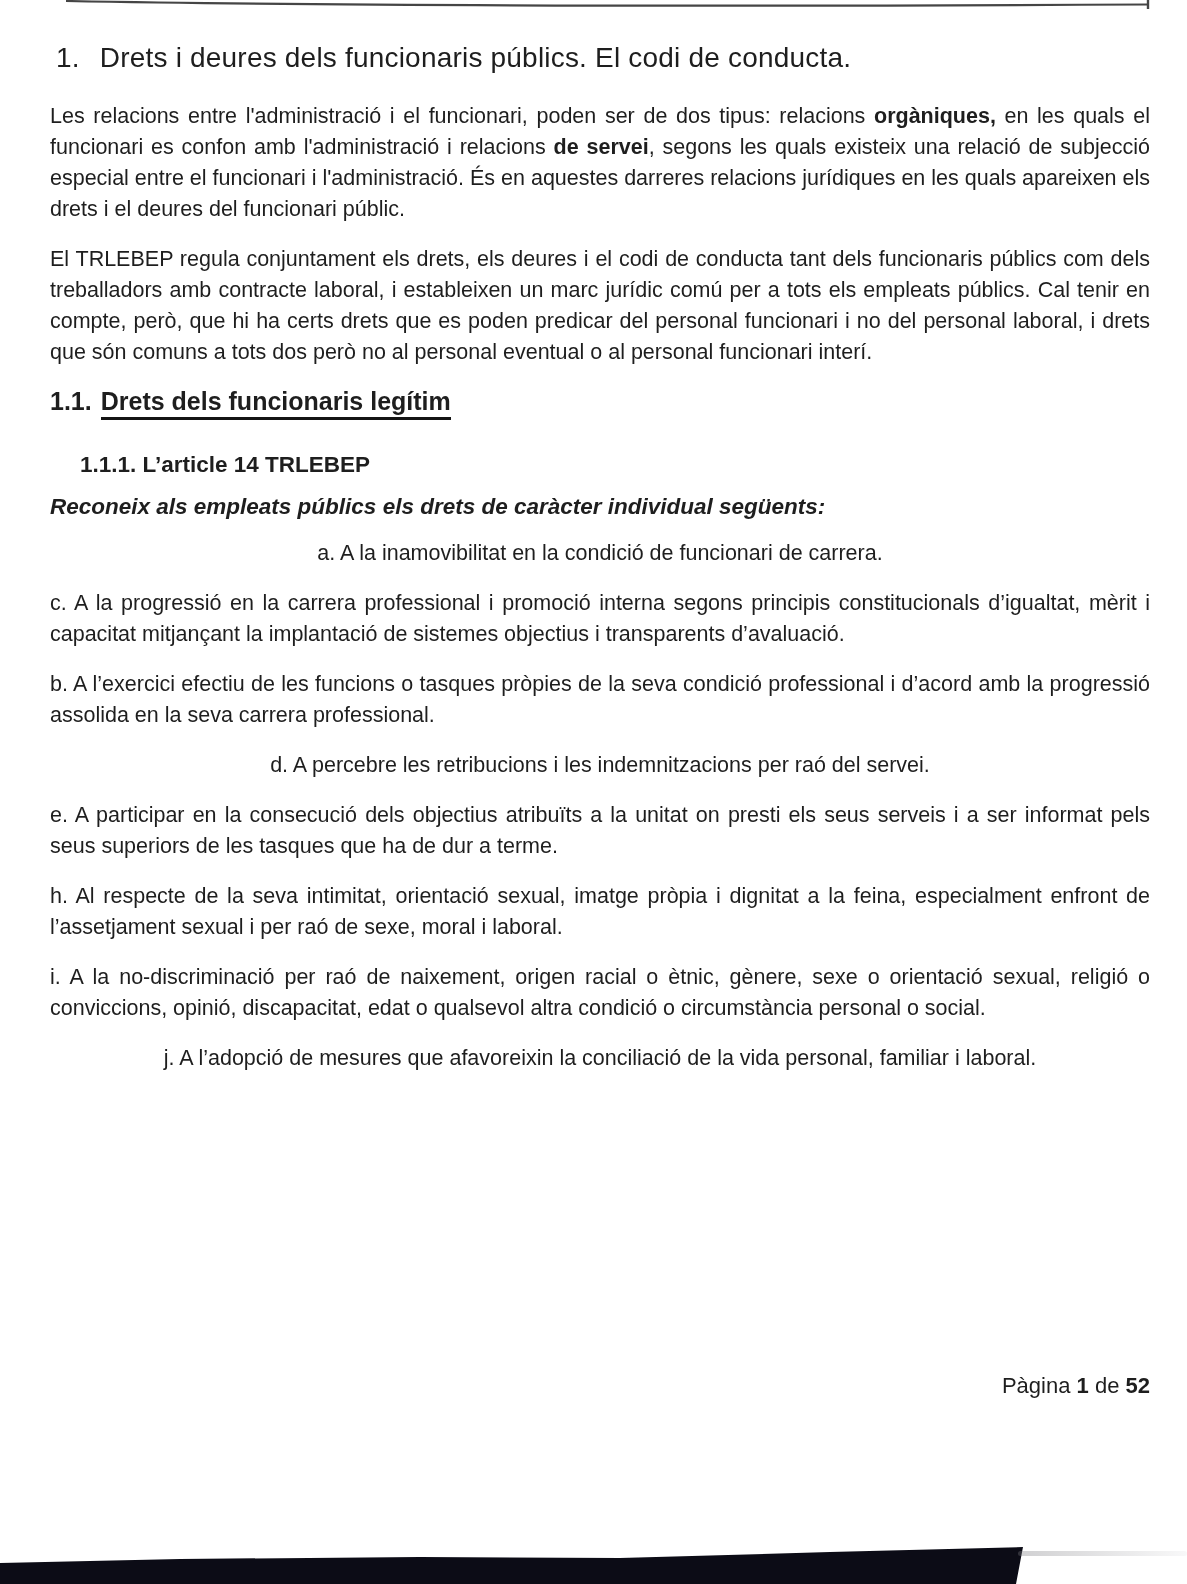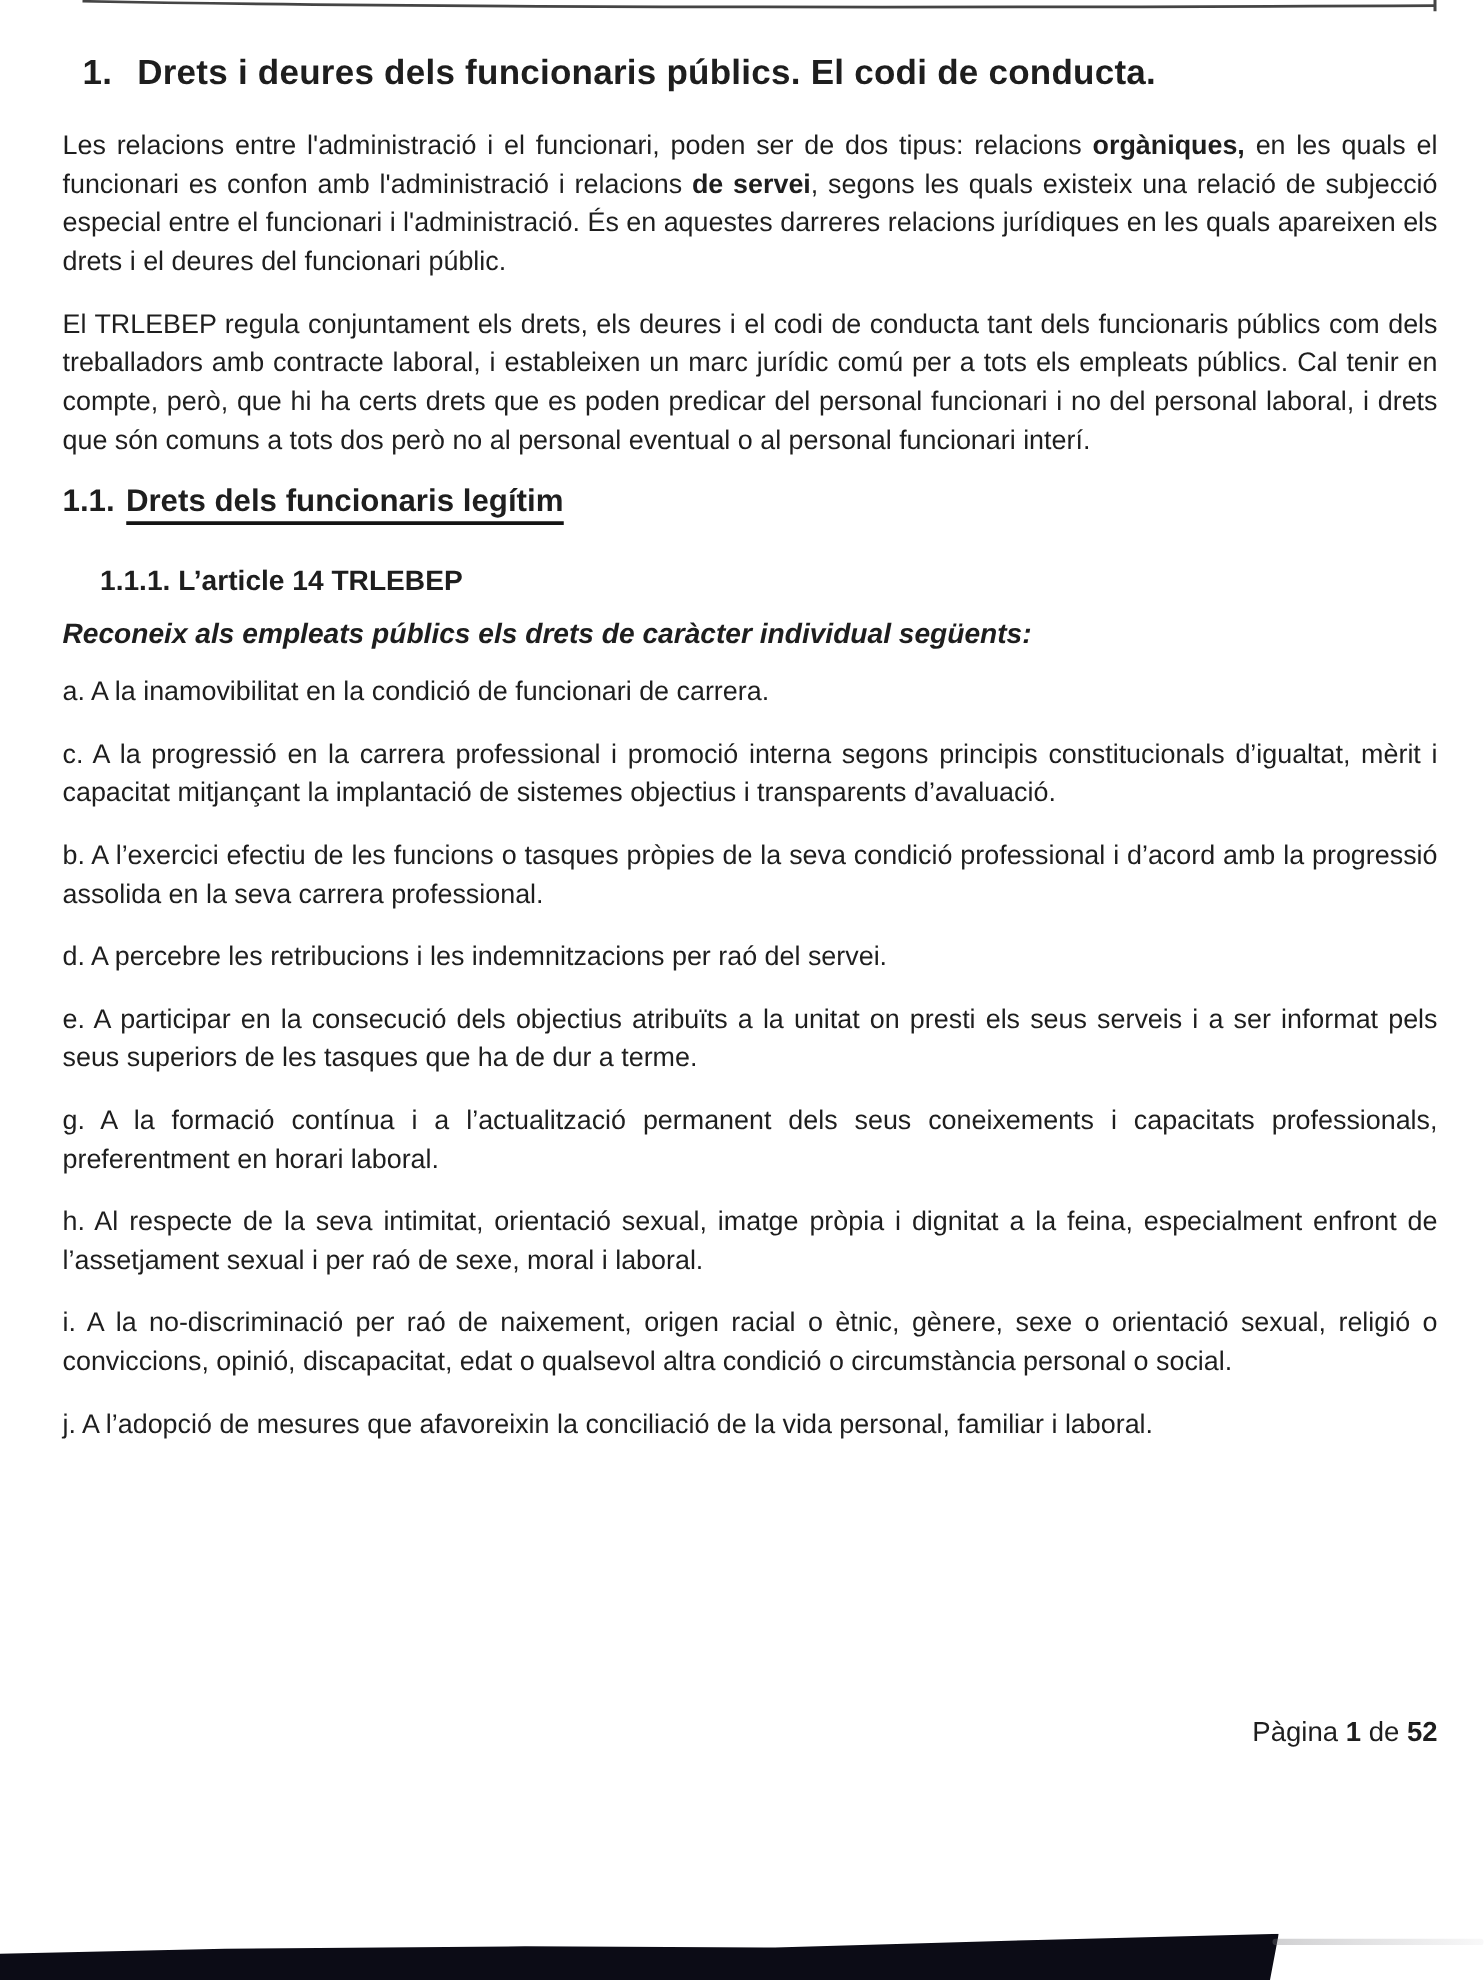--- a/index.html
+++ b/index.html
@@ -12,29 +12,29 @@
     overflow: hidden;
   }
   .scan-top {
     position: absolute; left: 0; top: 0; width: 1187px; height: 14px;
     pointer-events: none;
   }
   .content {
     position: absolute; left: 50px; right: 37px; top: 42px;
   }
   .doc-title {
-    font-size: 28px; font-weight: bold; margin: 0 0 27px 16px;
+    font-size: 28px; font-weight: normal; margin: 0 0 27px 6px;
     letter-spacing: 0.2px; white-space: nowrap;
   }
   .doc-title .num { display: inline-block; margin-right: 20px; }
   p.body {
     font-size: 21.5px; line-height: 31px;
     text-align: justify; margin: 14px 0 19px 0;
   }
-  p.body.single { text-align: left; }
+  p.body.single { text-align: center; }
   .h11 {
     font-size: 25px; font-weight: bold; margin: 4px 0 36px 0; white-space: nowrap;
   }
   .h11 .num { margin-right: 9px; }
   .h11 .utext { border-bottom: 3px solid #141414; padding-bottom: 2px; }
   .h111 {
     font-size: 22.5px; font-weight: bold; margin: 0 0 16px 30px; white-space: nowrap;
   }
   .lead {
     font-size: 22.5px; font-weight: bold; font-style: italic;
@@ -84,21 +84,20 @@
 
   <h3 class="h111">1.1.1. L’article 14 TRLEBEP</h3>
 
   <p class="lead">Reconeix als empleats públics els drets de caràcter individual següents:</p>
 
   <p class="body single">a. A la inamovibilitat en la condició de funcionari de carrera.</p>
   <p class="body">c. A la progressió en la carrera professional i promoció interna segons principis constitucionals d’igualtat, mèrit i capacitat mitjançant la implantació de sistemes objectius i transparents d’avaluació.</p>
   <p class="body">b. A l’exercici efectiu de les funcions o tasques pròpies de la seva condició professional i d’acord amb la progressió assolida en la seva carrera professional.</p>
   <p class="body single">d. A percebre les retribucions i les indemnitzacions per raó del servei.</p>
   <p class="body">e. A participar en la consecució dels objectius atribuïts a la unitat on presti els seus serveis i a ser informat pels seus superiors de les tasques que ha de dur a terme.</p>
-  <p class="body">g. A la formació contínua i a l’actualització permanent dels seus coneixements i capacitats professionals, preferentment en horari laboral.</p>
   <p class="body">h. Al respecte de la seva intimitat, orientació sexual, imatge pròpia i dignitat a la feina, especialment enfront de l’assetjament sexual i per raó de sexe, moral i laboral.</p>
   <p class="body">i. A la no-discriminació per raó de naixement, origen racial o ètnic, gènere, sexe o orientació sexual, religió o conviccions, opinió, discapacitat, edat o qualsevol altra condició o circumstància personal o social.</p>
   <p class="body single">j. A l’adopció de mesures que afavoreixin la conciliació de la vida personal, familiar i laboral.</p>
 
 </div>
 
 <div class="footer">
   <span>Pàgina</span>
   <b>1</b>
   <span>de</span>

